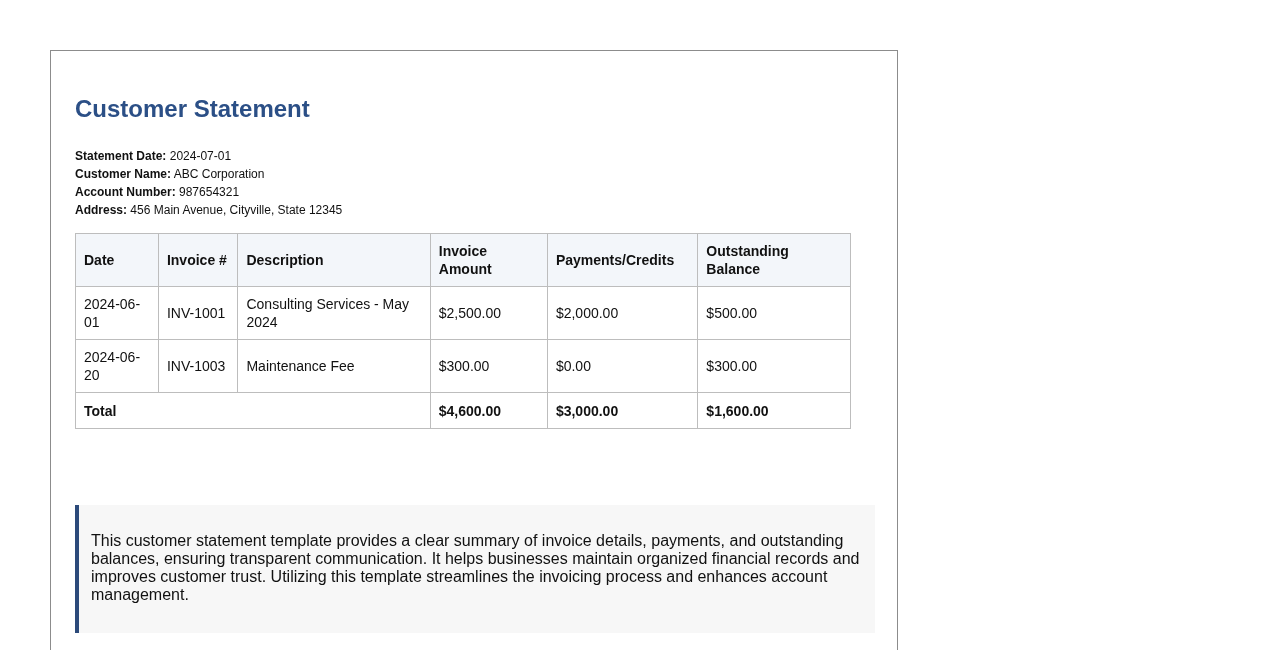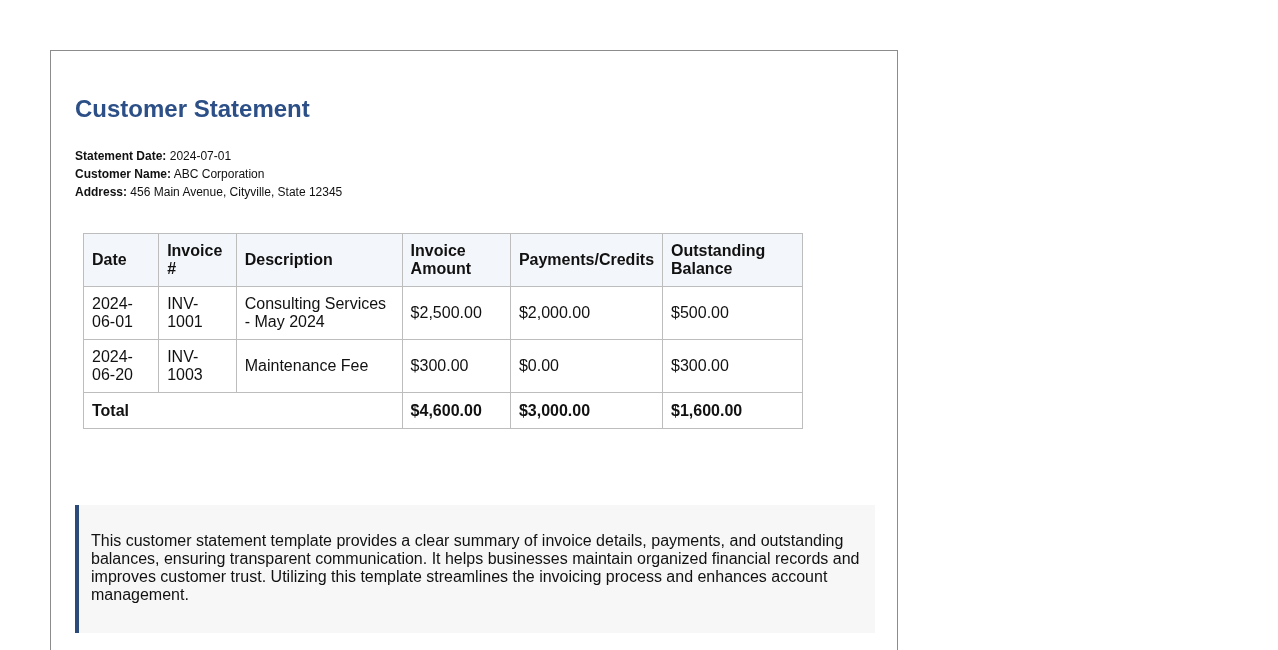--- a/index.html
+++ b/index.html
@@ -39,25 +39,25 @@
       position: absolute;
       left: 24px;
       top: 96px;
       font-size: 12px;
       line-height: 18px;
     }
     .meta .line { white-space: nowrap; }
     .meta .label { font-weight: bold; }
     table.stmt {
       position: absolute;
-      left: 32px;
+      left: 24px;
       top: 182px;
-      width: 720px;
+      width: 776px;
       border-collapse: collapse;
-      font-size: 16px;
+      font-size: 14px;
       line-height: 18px;
     }
     table.stmt th, table.stmt td {
       border: 1px solid #bdbdbd;
       padding: 0 8px;
       text-align: left;
       vertical-align: middle;
     }
     table.stmt thead th {
       background: #f3f6fa;
@@ -100,20 +100,24 @@
   <div class="meta">
     <div class="line">
       <span class="label">Statement Date:</span>
       <span>2024-07-01</span>
     </div>
     <div class="line">
       <span class="label">Customer Name:</span>
       <span>ABC Corporation</span>
     </div>
     <div class="line">
+      <span class="label">Account Number:</span>
+      <span>987654321</span>
+    </div>
+    <div class="line">
       <span class="label">Address:</span>
       <span>456 Main Avenue, Cityville, State 12345</span>
     </div>
   </div>
 
   <table class="stmt">
     <thead>
       <tr>
         <th class="c1">Date</th>
         <th class="c2">Invoice #</th>

